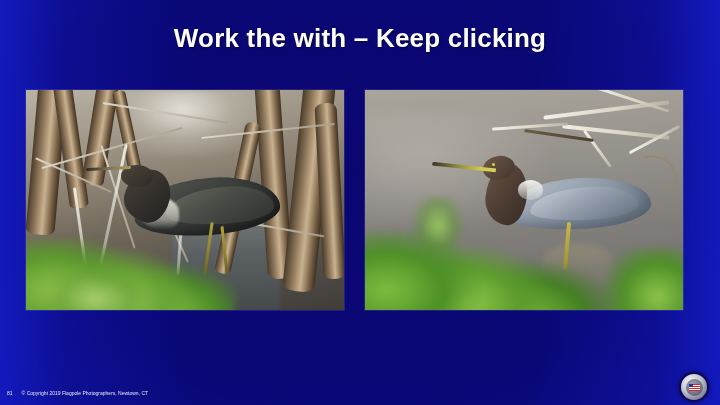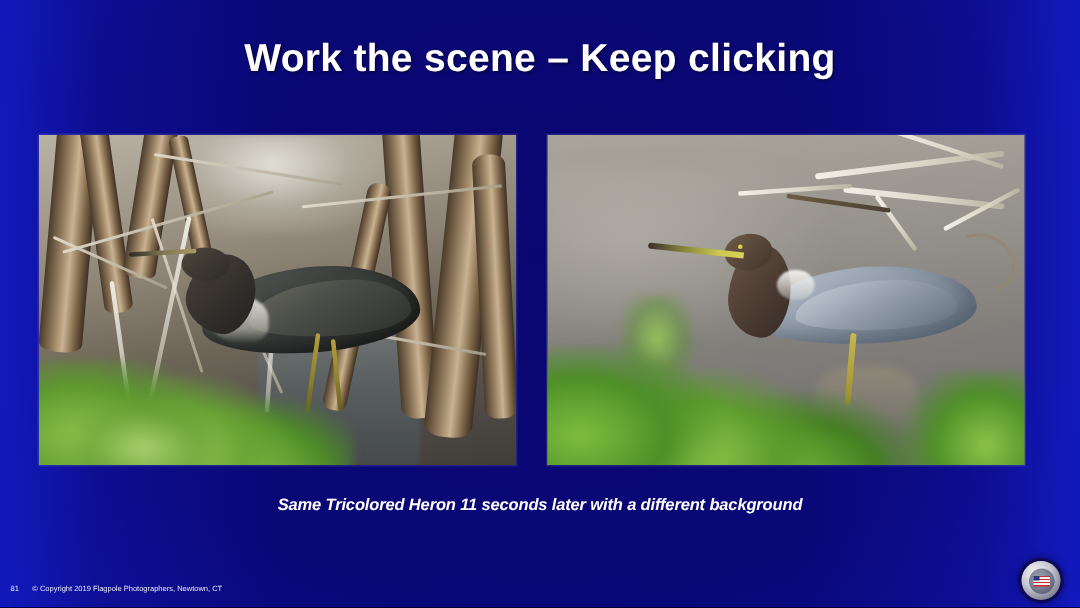--- a/index.html
+++ b/index.html
@@ -425,21 +425,21 @@
     background: #28377e;
   }
 </style>
 </head>
 <body>
 
 <div class="slide">
   <div class="slide-bg"></div>
   <div class="slide-bg-overlay"></div>
 
-  <div class="title">Work the scene – Keep clicking</div>
+  <div class="title">Work the with – Keep clicking</div>
 
   <div class="photos">
 
     <div class="photo">
       <div class="photo-inner">
         <div class="lp-sky"></div>
         <div class="lp-water-top"></div>
         <div class="lp-water-low"></div>
 
         <div class="root lp-r1"></div>
@@ -502,21 +502,20 @@
         <div class="rp-leg"></div>
 
         <div class="rp-sprig"></div>
         <div class="rp-foliage"></div>
         <div class="rp-foliage-r"></div>
       </div>
     </div>
 
   </div>
 
-  <div class="caption">Same Tricolored Heron 11 seconds later with a different background</div>
 
   <div class="footer">
     <span class="footer-num">81</span>
     <span class="footer-copy">© Copyright 2019 Flagpole Photographers, Newtown, CT</span>
   </div>
 
   <div class="logo">
     <div class="logo-inner">
       <div class="logo-flag"></div>
     </div>

